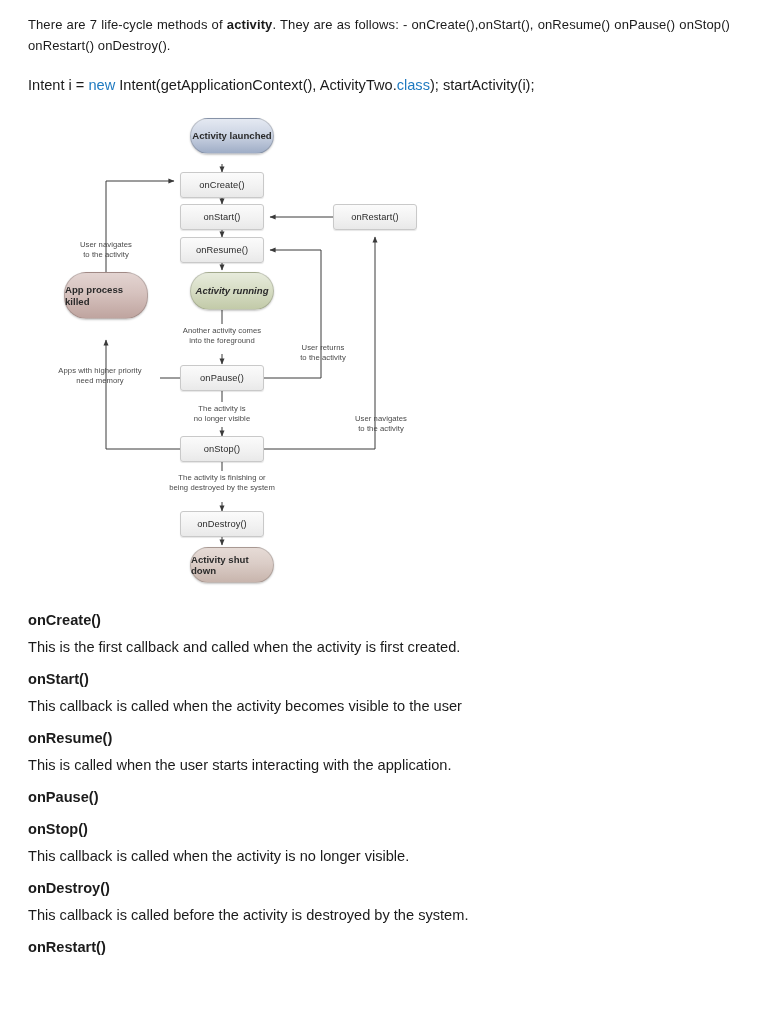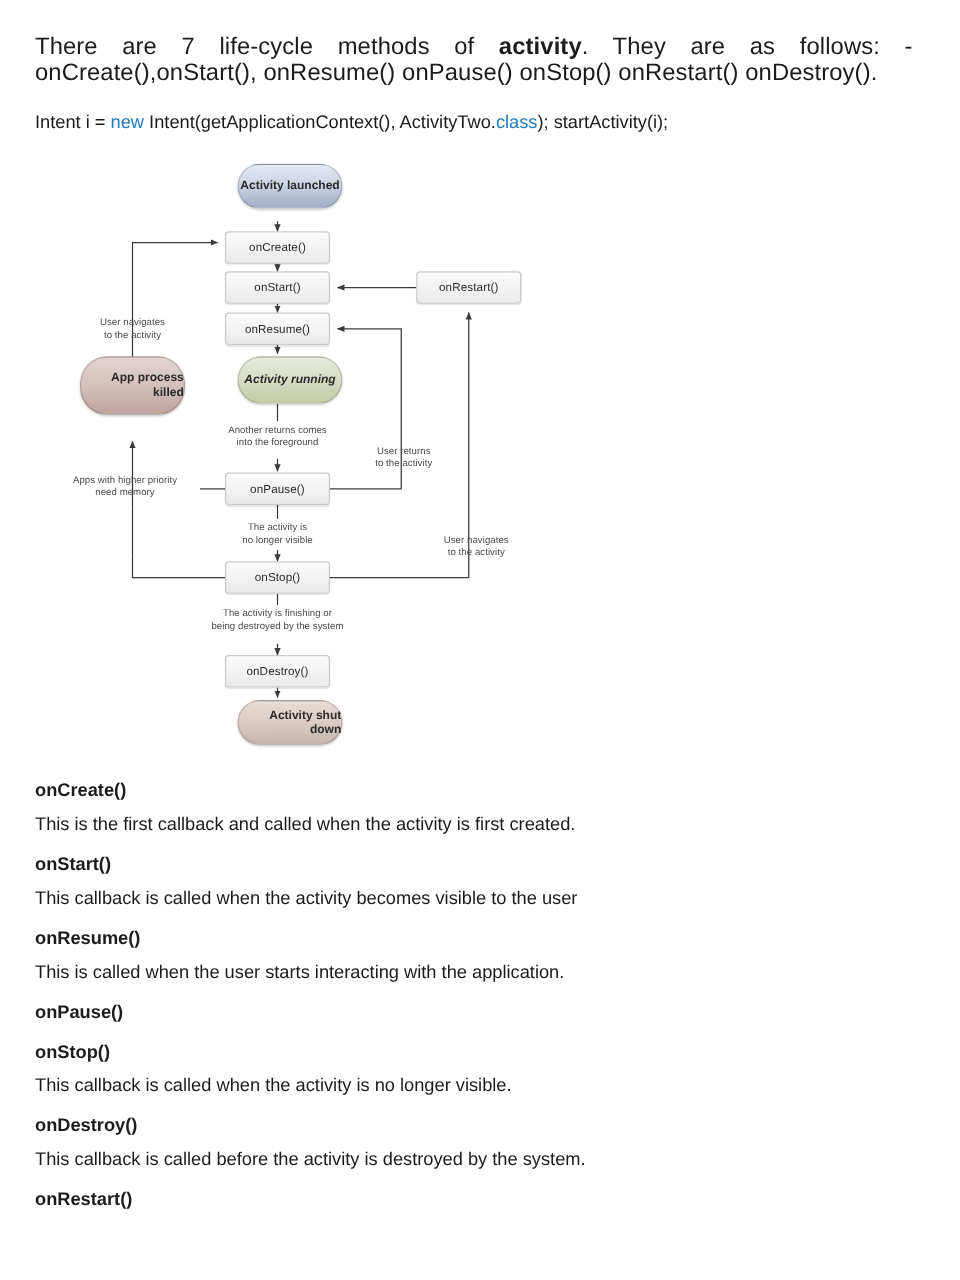--- a/index.html
+++ b/index.html
@@ -16,25 +16,25 @@
     color: #1b1b1b;
     overflow: hidden;
   }
   .page {
     position: absolute;
     inset: 0;
     padding: 14px 38px 0 28px;
     box-sizing: border-box;
   }
   .para {
-    font-size: 19px;
+    font-size: 13px;
     line-height: 21px;
     text-align: justify;
     text-justify: inter-word;
-    margin: 13px 0 0 0;
+    margin: 0 0 0 0;
     letter-spacing: 0.1px;
   }
   .para.intro { margin-bottom: 19px; }
   .para b { font-weight: bold; }
   .kw { color: #1f7ac0; font-weight: normal; }
   .code-line {
     font-size: 14.6px;
     line-height: 21px;
     margin: 0;
   }
@@ -47,21 +47,21 @@
     margin: 18px 0 0 10px;
   }
   .diagram-wrap svg { position: absolute; left: 0; top: 0; }
 
   .node {
     position: absolute;
     box-sizing: border-box;
     display: flex;
     align-items: center;
     justify-content: center;
-    text-align: right;
+    text-align: left;
     color: #2a2a2a;
   }
   .rect-node {
     background: linear-gradient(to bottom, #fbfbfb 0%, #f2f2f2 55%, #e9e9e9 100%);
     border: 1px solid #c9c9c9;
     border-radius: 3px;
     font-size: 9.3px;
     letter-spacing: 0.1px;
     box-shadow: 0 1px 1px rgba(0,0,0,0.10);
   }
@@ -209,21 +209,21 @@
     <div class="node pill-node pill-taupe" style="left:152px; top:433px; width:84px; height:36px;">
       <span style="white-space:pre-line">Activity shut down</span>
     </div>
 
     <div class="edge-label" style="left:18px; top:126px; width:100px; white-space:pre-line;">User navigates
 to the activity</div>
 
     <div class="edge-label" style="left:2px; top:252px; width:120px; white-space:pre-line;">Apps with higher priority
 need memory</div>
 
-    <div class="edge-label" style="left:124px; top:212px; width:120px; white-space:pre-line;">Another returns comes
+    <div class="edge-label" style="left:124px; top:212px; width:120px; white-space:pre-line;">Another activity comes
 into the foreground</div>
 
     <div class="edge-label" style="left:246px; top:229px; width:78px; white-space:pre-line;">User returns
 to the activity</div>
 
     <div class="edge-label" style="left:134px; top:290px; width:100px; white-space:pre-line;">The activity is
 no longer visible</div>
 
     <div class="edge-label" style="left:300px; top:300px; width:86px; white-space:pre-line;">User navigates
 to the activity</div>

